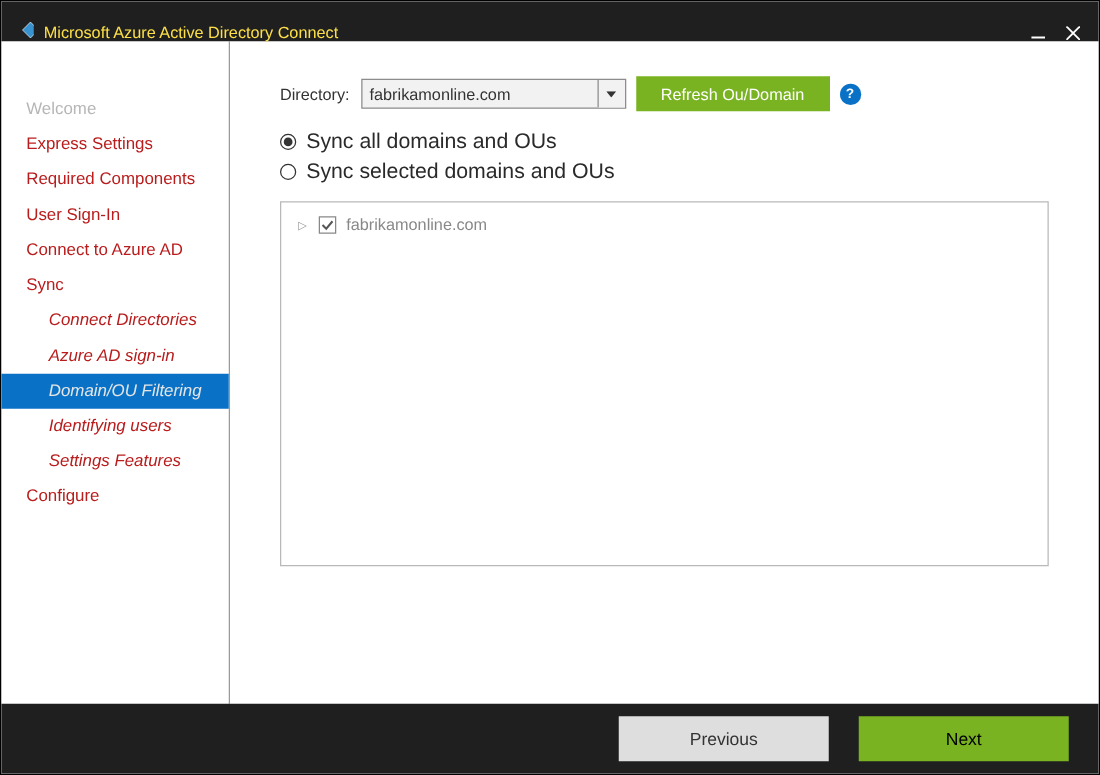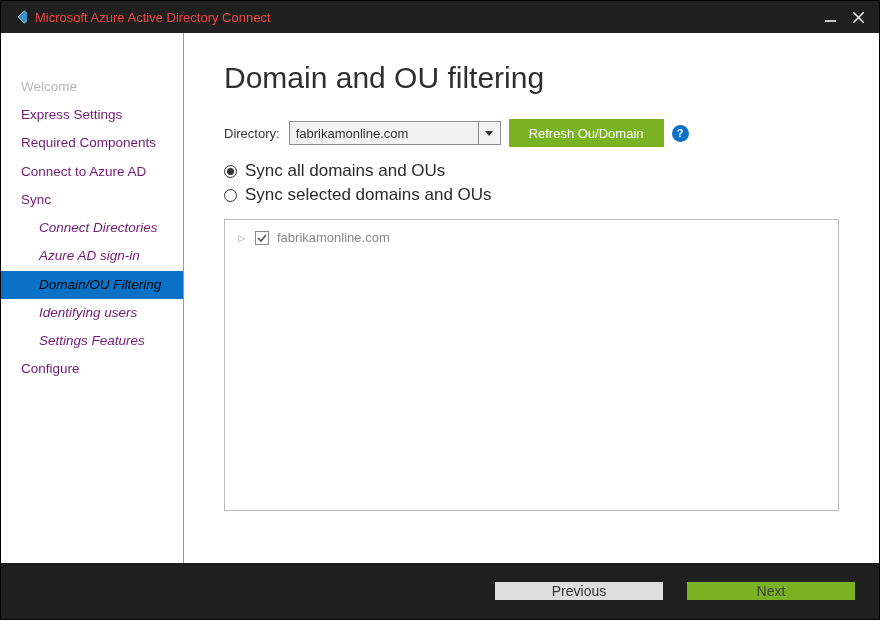--- a/index.html
+++ b/index.html
@@ -10,23 +10,23 @@
       height: 620px;
       overflow: hidden;
       display: flex;
       flex-direction: column;
       border: 1px solid #000;
     }
     
     .titlebar {
       height: 32px;
       background: #1f1f1f;
-      color: #ef4444;
-      display: flex;
-      align-items: center;
+      color: #fde047;
+      display: flex;
+      align-items: flex-end;
       padding: 0 8px;
       font-size: 13px;
       flex-shrink: 0;
     }
     .titlebar .logo {
       width: 18px; height: 18px;
       margin-right: 8px;
       display: inline-flex;
       align-items: center;
       justify-content: center;
@@ -41,30 +41,30 @@
       min-height: 0;
     }
     .sidebar {
       width: 183px;
       border-right: 1px solid #9a9a9a;
       padding-top: 40px;
       flex-shrink: 0;
     }
     .sidebar .item {
       font-size: 13.5px;
-      color: #701a75;
+      color: #b91c1c;
       padding: 5px 0 5px 20px;
       cursor: pointer;
       line-height: 1.35;
     }
     .sidebar .item.disabled { color: #b6b6b6; cursor: default; }
     .sidebar .item.sub { padding-left: 38px; font-style: italic; }
     .sidebar .item.active {
       background: #0a72c6;
-      color: #000000;
+      color: #e5e5e5;
     }
     .content {
       flex: 1;
       padding: 28px 40px 20px 40px;
       position: relative;
       min-width: 0;
     }
     .page-title {
       font-size: 30px;
       font-weight: 300;
@@ -186,32 +186,32 @@
       background: #1f1f1f;
       display: flex;
       align-items: center;
       justify-content: flex-end;
       gap: 24px;
       padding: 0 24px;
       flex-shrink: 0;
     }
     .footer .btn {
       width: 168px;
-      height: 18px;
+      height: 36px;
       font-size: 14px;
       border: none;
       cursor: pointer;
     }
     .footer .btn.secondary {
       background: #dedede;
       color: #333;
     }
     .footer .btn.primary {
       background: #79b321;
-      color: #404040;
+      color: #000000;
     }
   </style>
 </head>
 <body>
 
 <div class="titlebar">
   <span class="logo">
     <svg width="18" height="18" viewBox="0 0 18 18">
       <rect x="9" y="0" width="9" height="9" transform="rotate(45 9 9)" fill="#3992d0"></rect>
       <rect x="9" y="0" width="9" height="9" transform="rotate(45 9 9)" fill="none" stroke="#fff" stroke-width="0.5"></rect>
@@ -232,32 +232,32 @@
     </span>
   </div>
 </div>
 
 <div class="body">
 
   <div class="sidebar" id="sidebar">
       <div class="item disabled">Welcome</div>
       <div class="item">Express Settings</div>
       <div class="item">Required Components</div>
+      <div class="item">User Sign-In</div>
       <div class="item">Connect to Azure AD</div>
       <div class="item">Sync</div>
       <div class="item sub">Connect Directories</div>
       <div class="item sub">Azure AD sign-in</div>
       <div class="item sub active">Domain/OU Filtering</div>
       <div class="item sub">Identifying users</div>
       <div class="item sub">Settings Features</div>
       <div class="item">Configure</div>
     </div>
 
   <div class="content">
-    <h1 class="page-title">Domain and OU filtering</h1>
 
     <div class="dir-row">
       <span class="label">Directory:</span>
       <div class="dir-select">
         <span class="value">fabrikamonline.com</span>
         <span class="caret">
           <svg width="8" height="5" viewBox="0 0 8 5">
               <polygon points="0,0 8,0 4,5" fill="#333"></polygon>
             </svg>
         </span>

